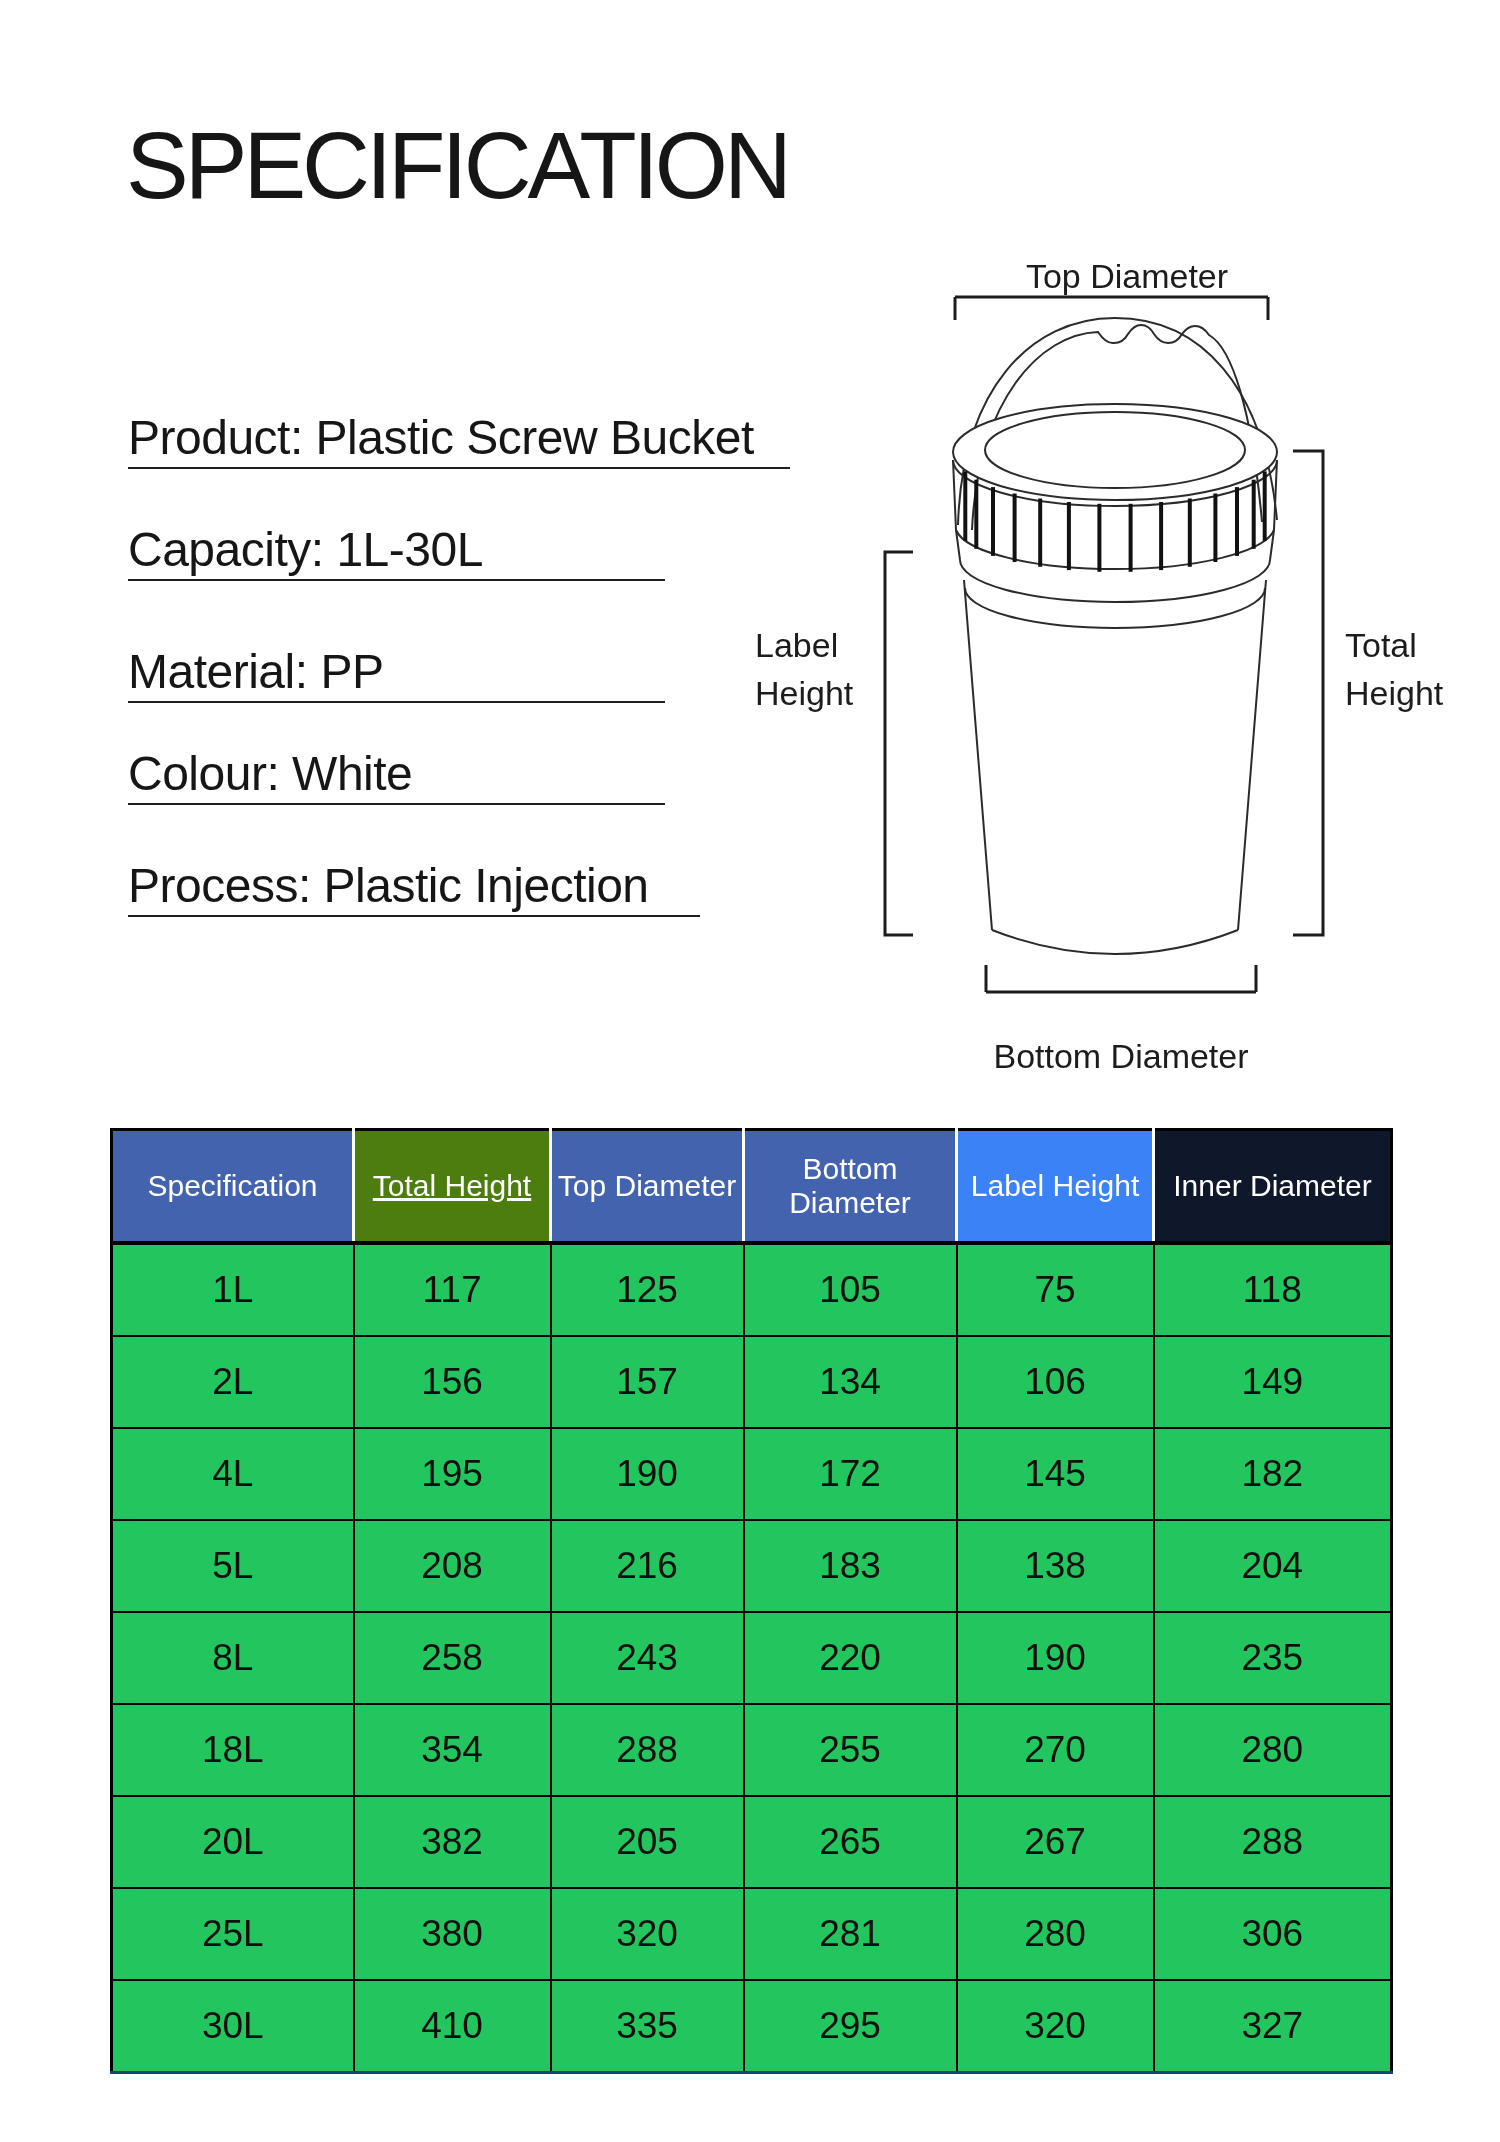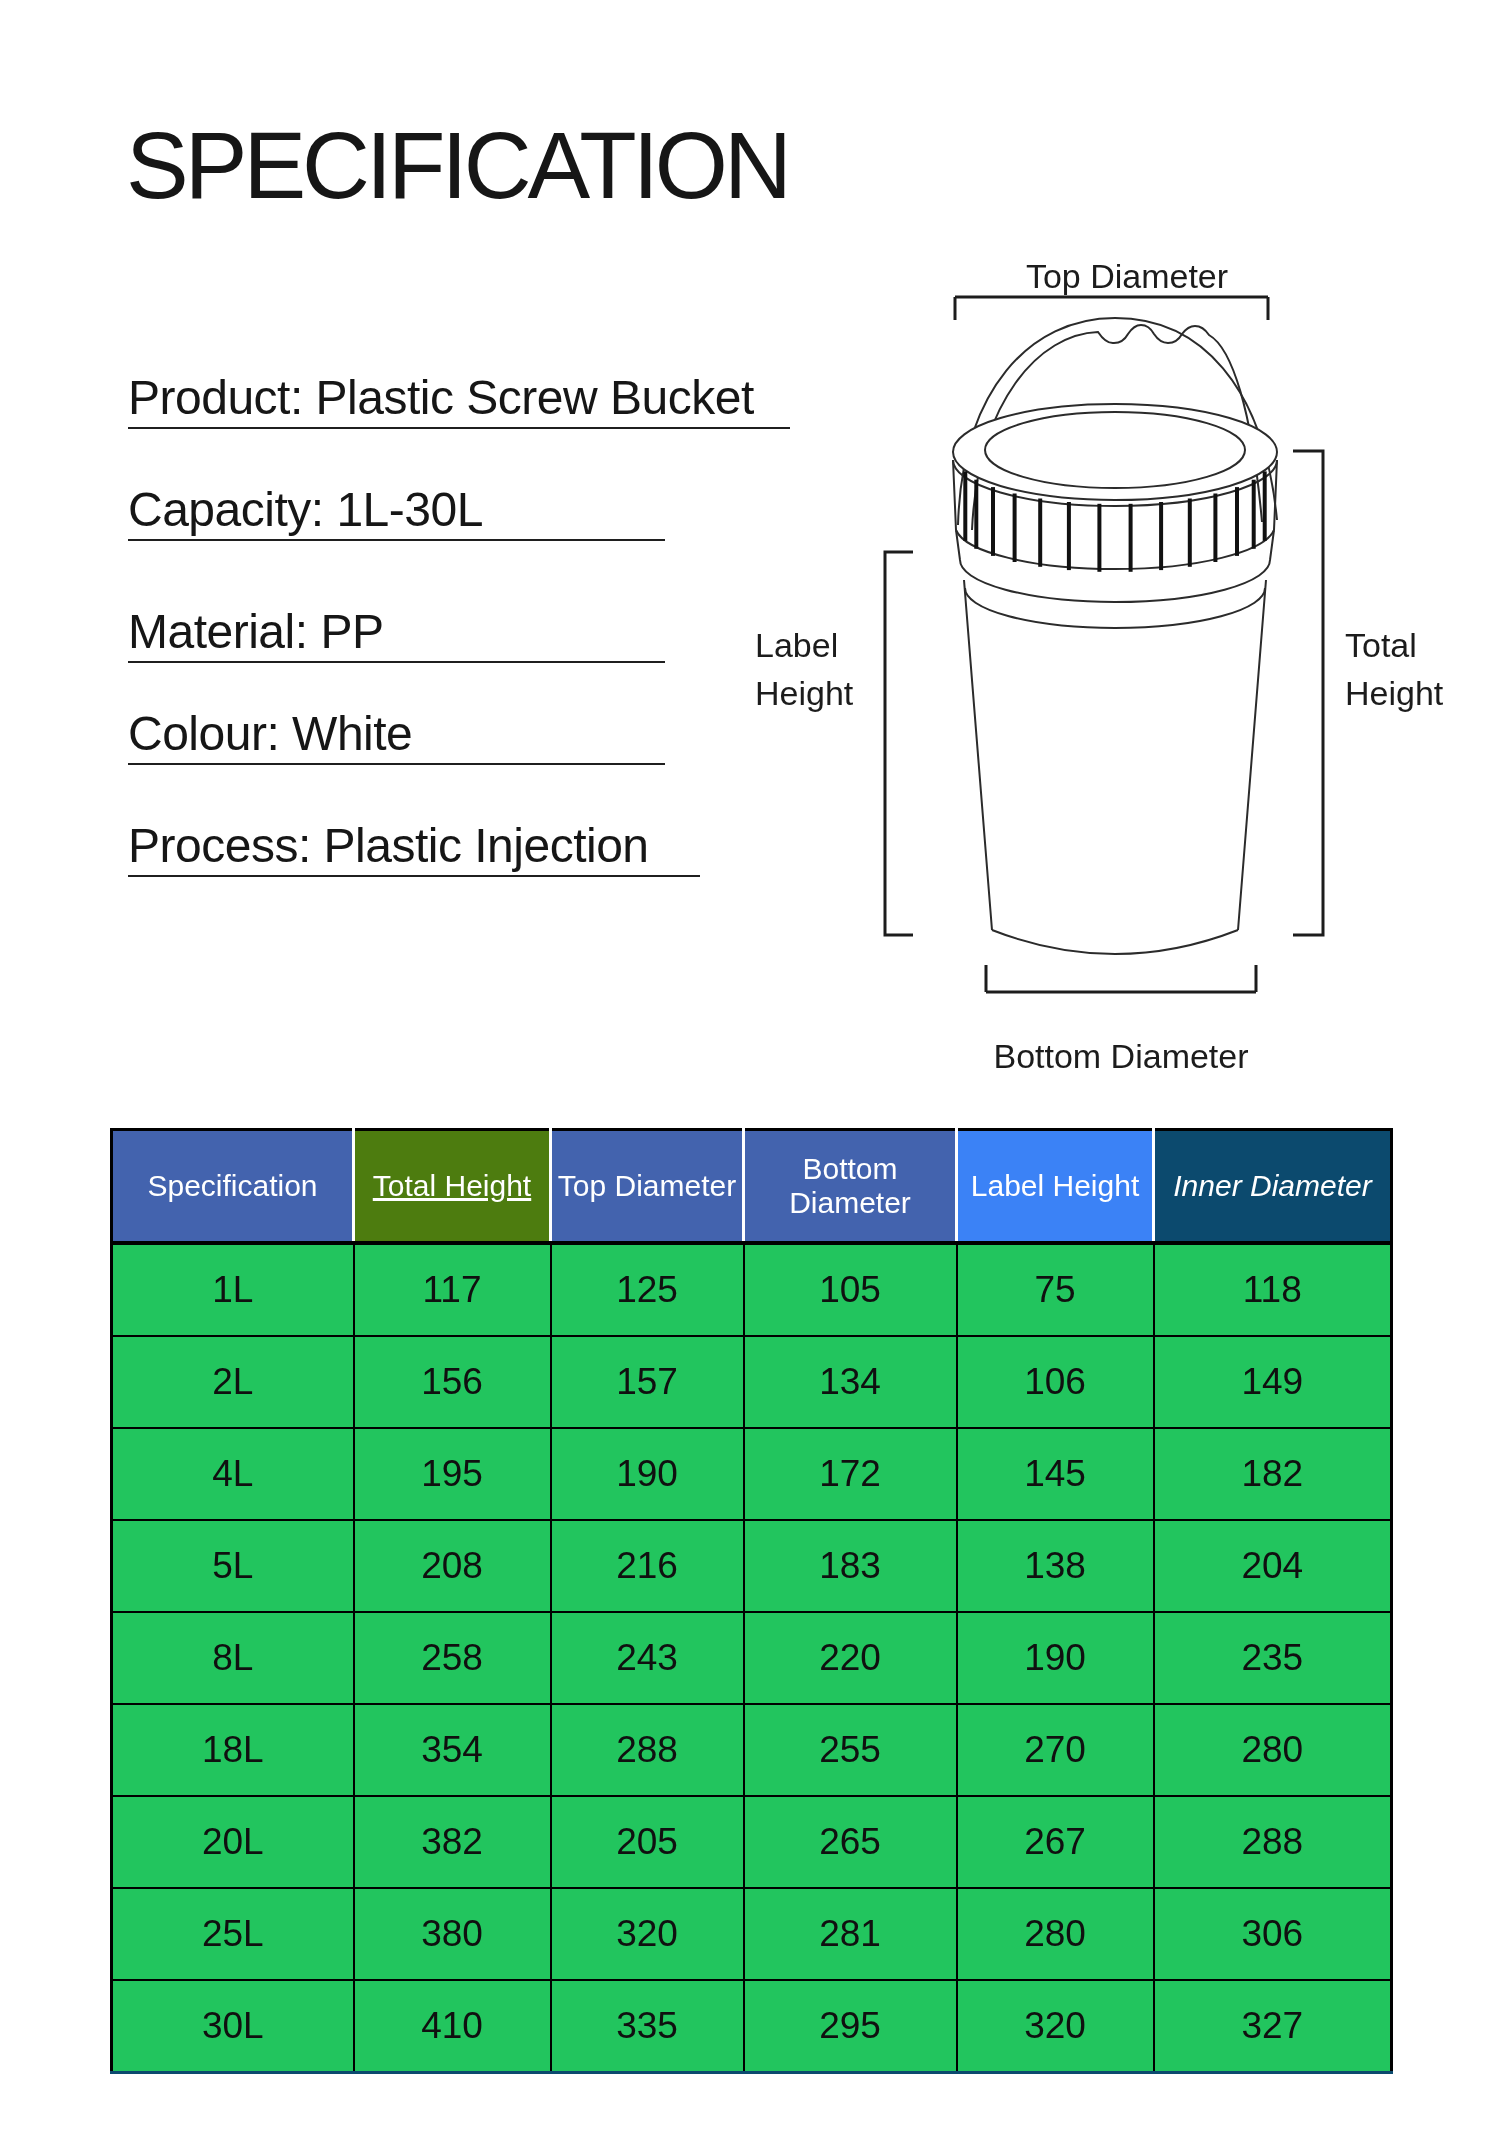--- a/index.html
+++ b/index.html
@@ -9,20 +9,21 @@
   }
   .title{
     position:absolute;left:126px;top:112px;
     font-size:94px;letter-spacing:-4px;font-weight:400;color:#161616;
     white-space:nowrap;
   }
   .info-block .info-line{
     position:absolute;left:128px;height:57px;
     font-size:48px;letter-spacing:-0.5px;color:#161616;white-space:nowrap;
     border-bottom:2px solid #1f1f1f;
+    margin-top:40px;
   }
   .info-line.l0{top:370px;width:662px;}
   .info-line.l1{top:482px;width:537px;}
   .info-line.l2{top:604px;width:537px;}
   .info-line.l3{top:706px;width:537px;}
   .info-line.l4{top:818px;width:572px;}
 
   svg.diagram{position:absolute;left:700px;top:230px;}
   svg.diagram text{font-family:"Liberation Sans",sans-serif;font-size:34px;fill:#1c1c1c;}
   .outline{fill:none;stroke:#2b2b2b;stroke-width:2;}
@@ -132,21 +133,21 @@
       <col class="c4">
       <col class="c5">
   </colgroup>
   <thead>
     <tr>
       <th style="background: rgb(67, 99, 174); color: rgb(255, 255, 255);">Specification</th>
       <th style="background: #4d7c0f; color: rgb(255, 255, 255); text-decoration: underline;">Total Height</th>
       <th style="background: rgb(67, 99, 174); color: rgb(255, 255, 255);">Top Diameter</th>
       <th style="background: rgb(67, 99, 174); color: rgb(255, 255, 255);">Bottom Diameter</th>
       <th style="background: #3b82f6; color: rgb(255, 255, 255);">Label Height</th>
-      <th style="background: #0c4a6e; color: rgb(255, 255, 255); font-style: italic;">Inner Diameter</th>
+      <th style="background: #0f172a; color: rgb(255, 255, 255);">Inner Diameter</th>
     </tr>
   </thead>
   <tbody>
       <tr>
         <td>1L</td>
         <td>117</td>
         <td>125</td>
         <td>105</td>
         <td>75</td>
         <td>118</td>

